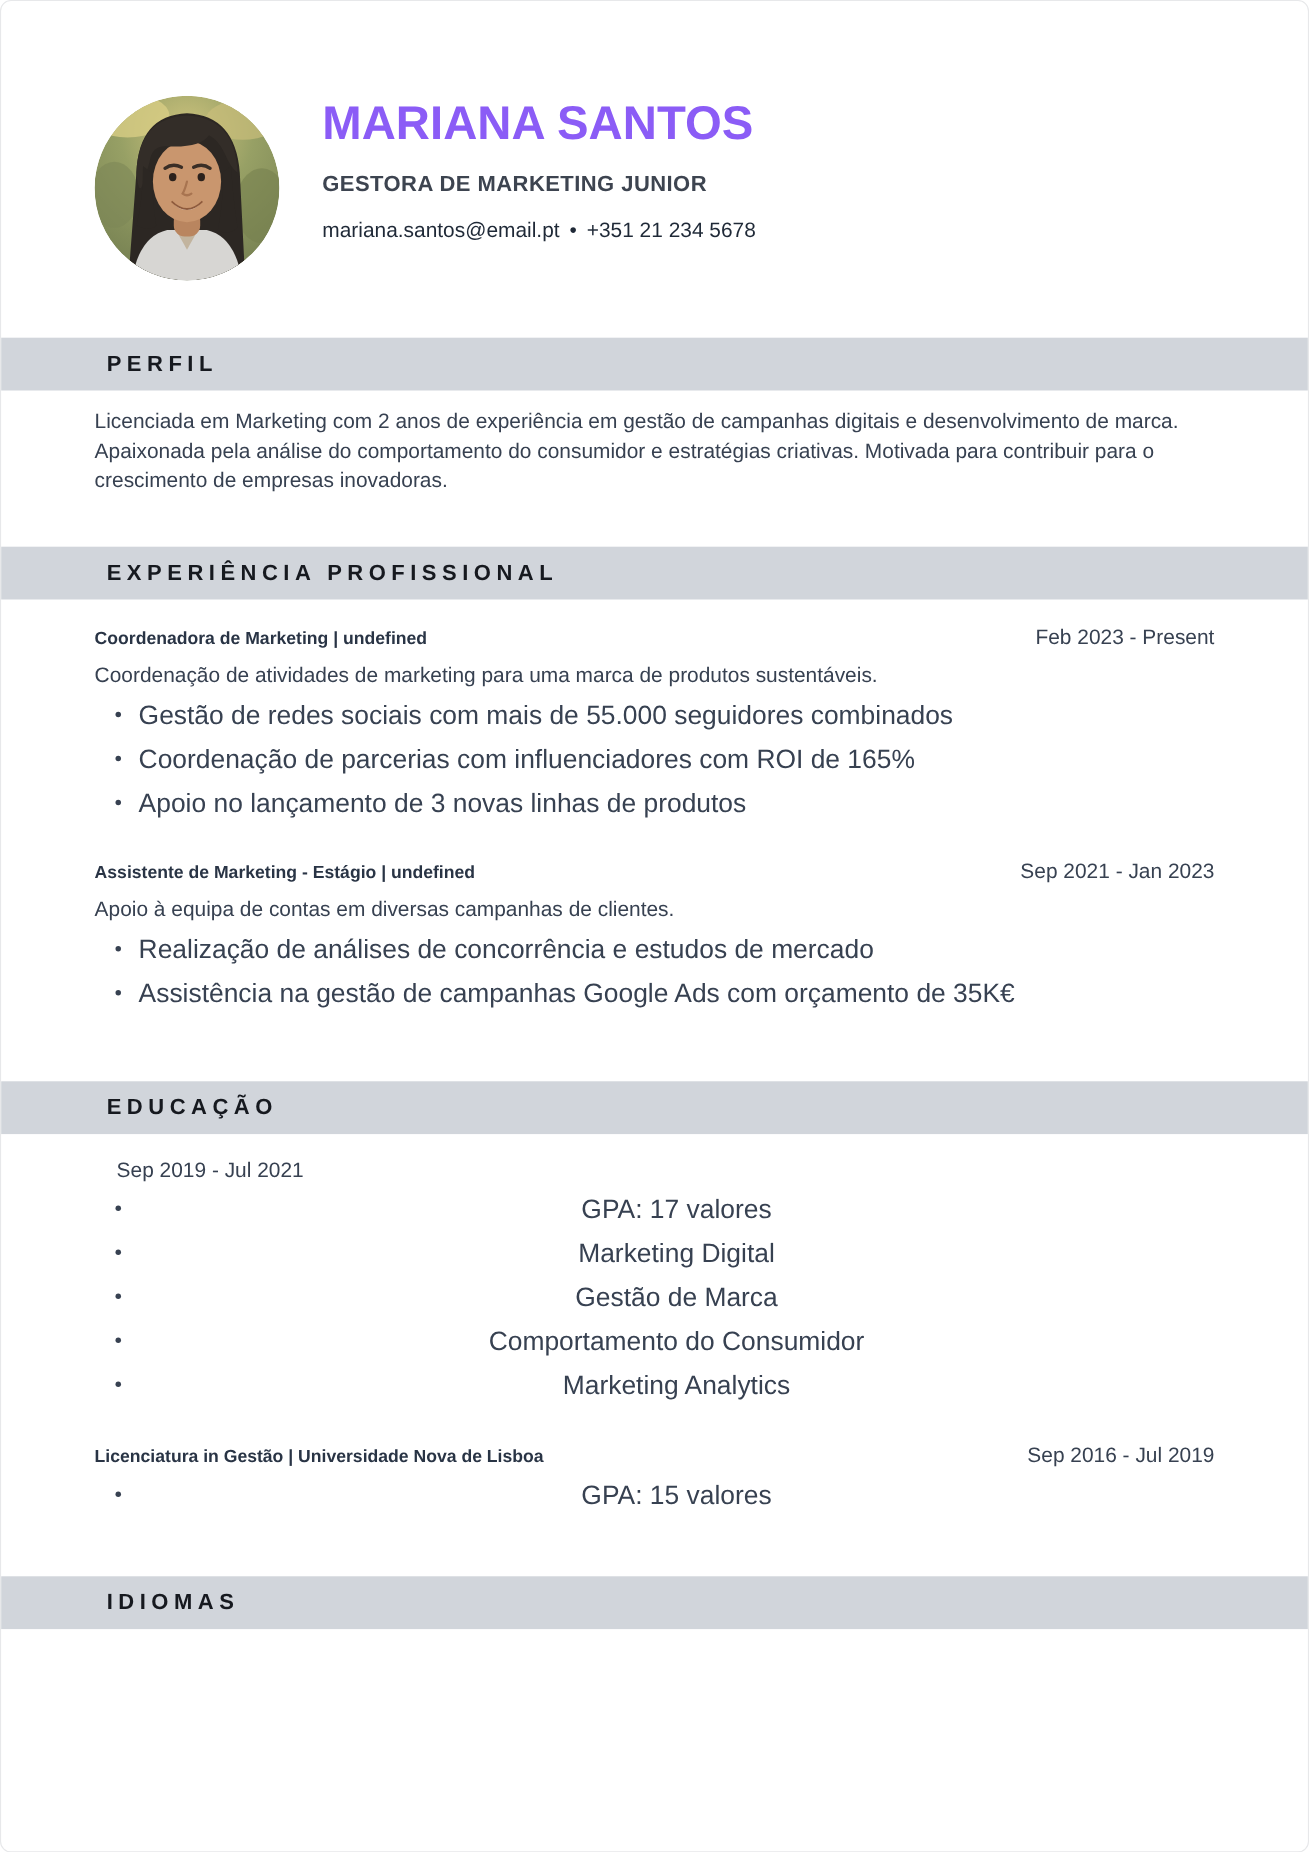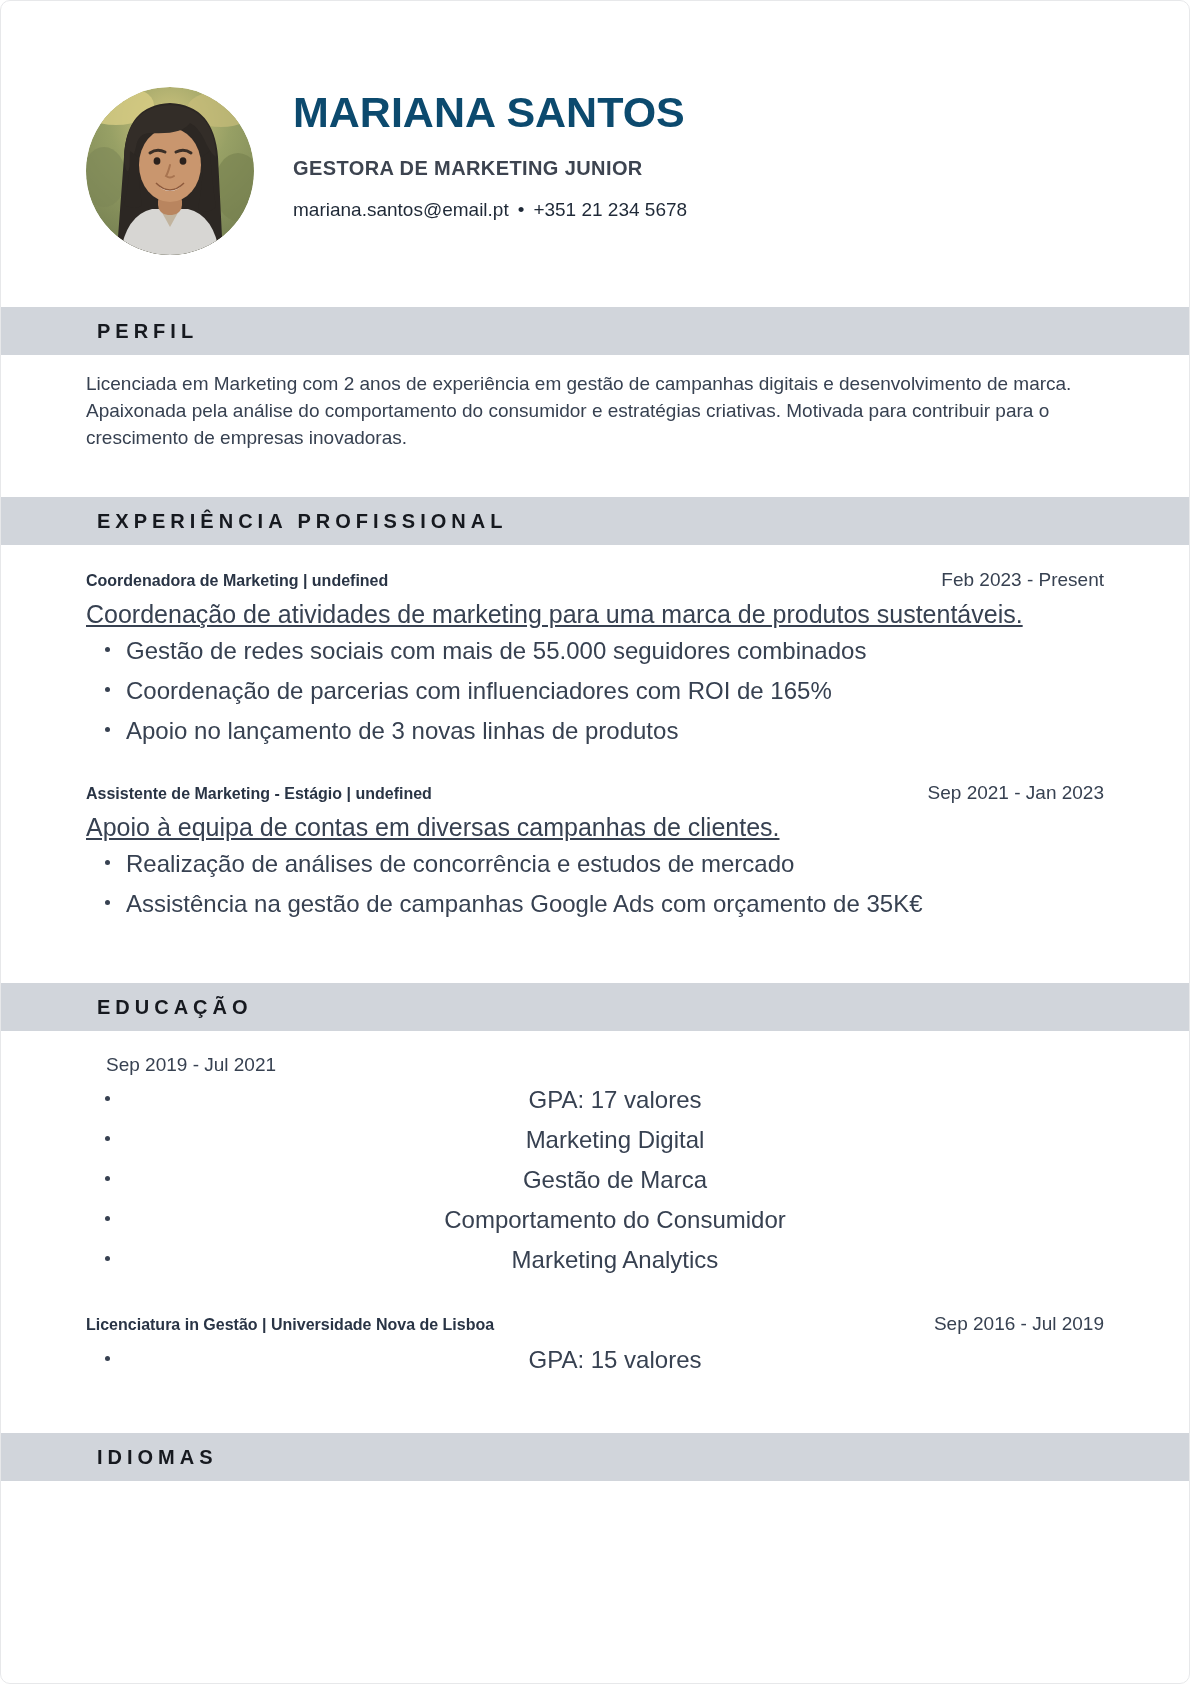--- a/index.html
+++ b/index.html
@@ -33,21 +33,21 @@
     overflow: hidden;
   }
   .photo-wrap svg { display: block; width: 168px; height: 168px; }
   .header-text { margin-left: 39px; padding-top: 2px; }
   .person-name {
     margin: 0;
     font-size: 43px;
     line-height: 1.1;
     font-weight: 800;
     letter-spacing: 0px;
-    color: #0c4a6e;
+    color: #8b5cf6;
   }
   .person-job-title {
     margin-top: 21px;
     font-size: 20px;
     font-weight: 700;
     letter-spacing: 0.4px;
     color: #3d4450;
   }
   .contact-line {
     margin-top: 19px;
@@ -100,24 +100,23 @@
   }
   .entry-dates {
     font-size: 19px;
     line-height: 27px;
     color: #374151;
     white-space: nowrap;
     padding-left: 20px;
   }
   .entry-desc {
     margin: 7px 0 0 0;
-    font-size: 25px;
-    line-height: 27px;
-    color: #374151;
-    text-decoration: underline;
+    font-size: 19px;
+    line-height: 27px;
+    color: #374151;
   }
   .entry ul, .edu-entry ul {
     list-style: none;
     margin: 9px 0 0 0;
     padding: 0;
   }
   .edu-entry ul { margin-top: 8px; text-align: center; }
   .entry li, .edu-entry li {
     position: relative;
     padding-left: 40px;

